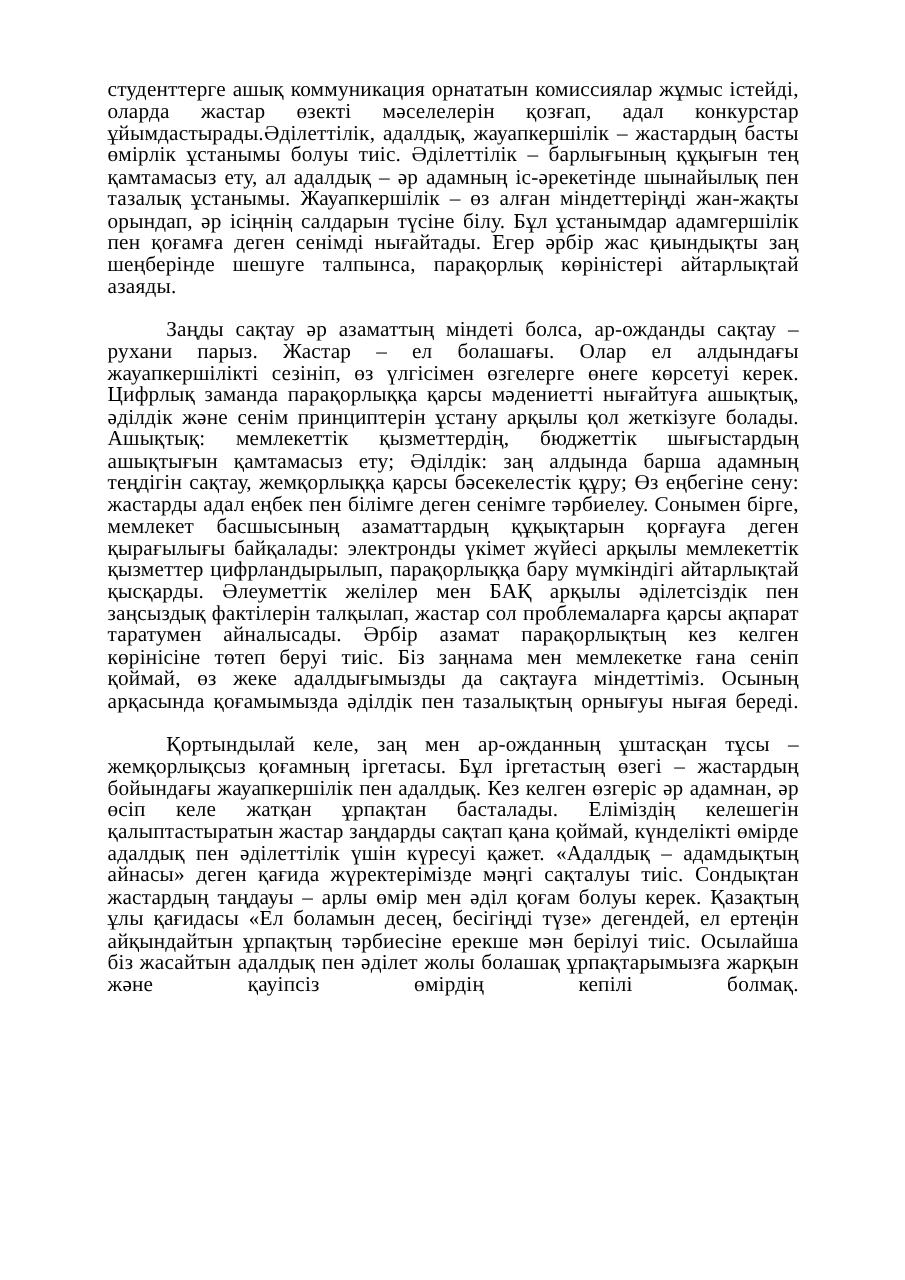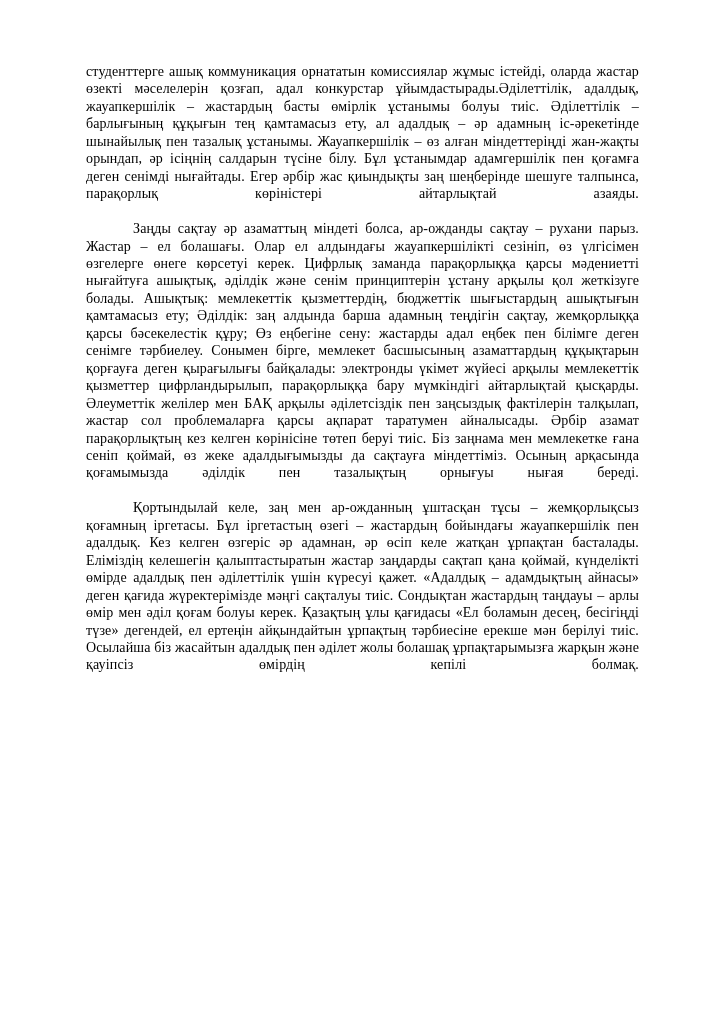--- a/index.html
+++ b/index.html
@@ -27,21 +27,21 @@
     left: 86px;
     top: 63px;
     width: 553px;
   }
 
   .para {
     margin: 0;
     padding: 0;
     text-align: justify;
     text-justify: inter-word;
-    font-size: 14px;
+    font-size: 17px;
     line-height: 17.45px;
     letter-spacing: 0.01em;
     word-spacing: 0.005em;
     hyphens: none;
     -webkit-hyphens: none;
   }
 
   .para.indent {
     text-indent: 47px;
   }

